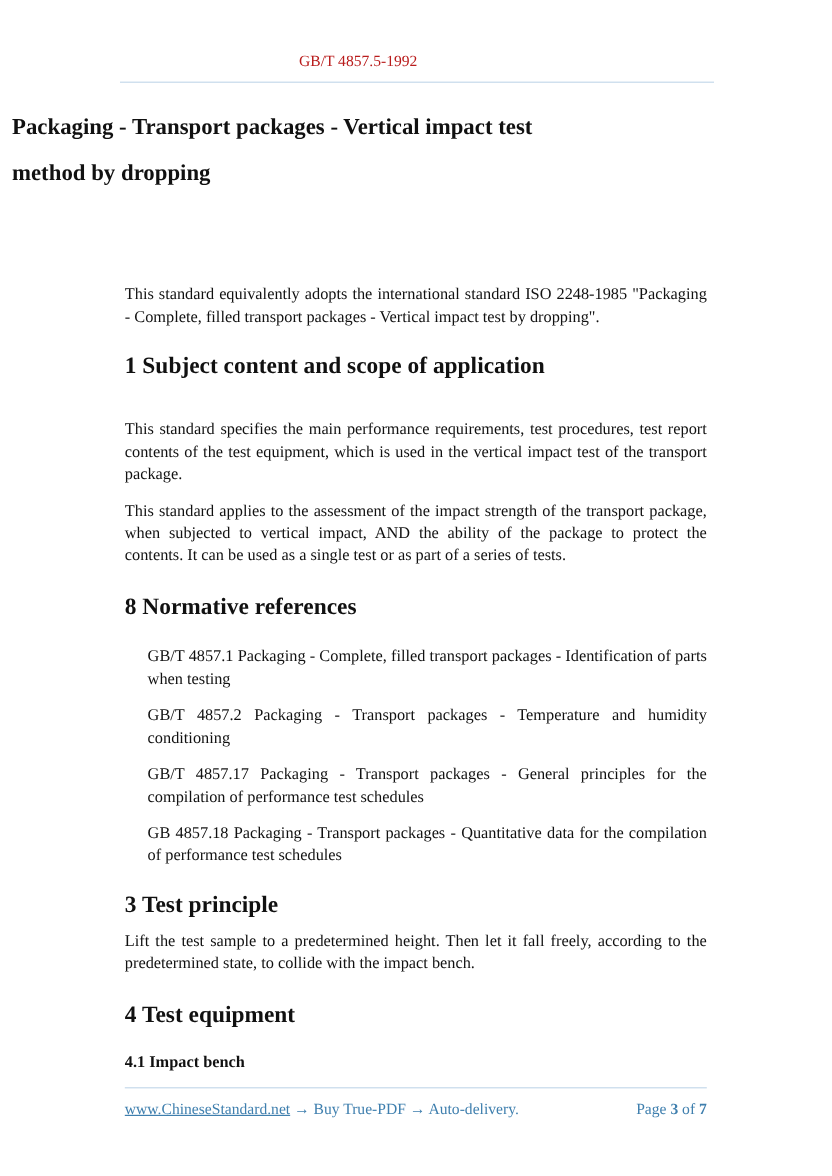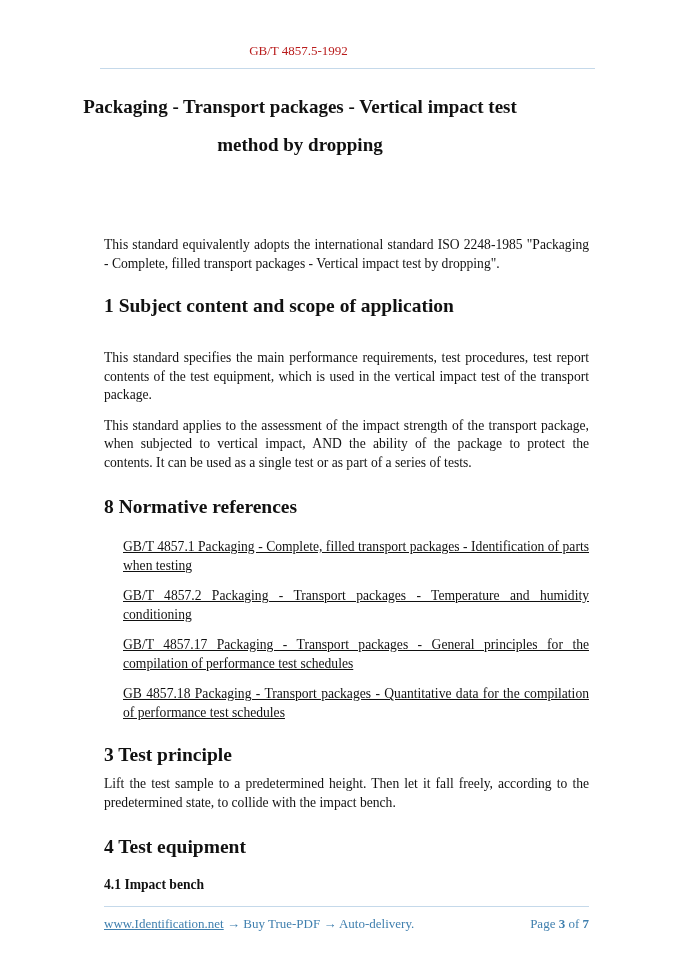--- a/index.html
+++ b/index.html
@@ -1,31 +1,31 @@
 <!DOCTYPE html>
 <html><head>
   <meta charset="utf-8">
   <style>
     html, body { margin: 0; padding: 0; background: #ffffff; }
     body { width: 693px; height: 980px; position: relative; overflow: hidden;
       font-family: "Liberation Serif", "DejaVu Serif", serif; color: #111; }
     .page-header { position: absolute; top: 43px; left: 0; width: 597px; text-align: center;
       font-size: 13px; color: #b91c1c; }
     .header-rule { position: absolute; top: 68px; left: 100px; width: 495px; height: 1px; background: #c5d9ea; }
-    .title { position: absolute; top: 88px; left: 0; width: 600px; text-align: center;
+    .title { position: absolute; top: 88px; left: 10px; width: 600px; 
       font-weight: bold; font-size: 19px; line-height: 38px; color: #111; }
     .content { position: absolute; top: 236px; left: 104px; width: 485px; }
     p { margin: 0; font-size: 13.6px; line-height: 18.5px; text-align: justify; }
     .intro { margin-bottom: 20px; }
     h2 { margin: 0; font-size: 19.5px; font-weight: bold; line-height: 26px; }
     .sec1-title { margin-bottom: 30px; }
     .sec1-p1 { margin-bottom: 12px; }
     .sec1-p2 { margin-bottom: 22px; }
     .sec2-title { margin-bottom: 18px; }
-    .ref { margin-left: 19px; margin-bottom: 12px; text-decoration: underline; }
+    .ref { margin-left: 19px; margin-bottom: 12px; }
     .ref-last { margin-bottom: 20px; }
     .sec3-title { margin-bottom: 7px; }
     .sec3-p { margin-bottom: 22px; }
     .sec4-title { margin-bottom: 16px; }
     h3 { margin: 0; font-size: 13.6px; font-weight: bold; line-height: 18px; }
     .footer-rule { position: absolute; top: 906px; left: 104px; width: 485px; height: 1px; background: #c5d9ea; }
     .footer { position: absolute; top: 916px; left: 104px; width: 485px; font-size: 13px;
       color: #3f7fae; display: flex; justify-content: space-between; }
     .footer a { color: #3f7fae; text-decoration: underline; }
     .footer .page-num { font-weight: bold; }
@@ -59,21 +59,21 @@
   <h2 class="sec3-title">3 Test principle</h2>
   <p class="sec3-p">Lift the test sample to a predetermined height. Then let it fall freely, according to the predetermined state, to collide with the impact bench.</p>
 
   <h2 class="sec4-title">4 Test equipment</h2>
   <h3>4.1 Impact bench</h3>
 </div>
 
 <div class="footer-rule"></div>
 <div class="footer">
   <span>
-    <a>www.Identification.net</a><span> → Buy True-PDF → Auto-delivery.</span>
+    <a>www.ChineseStandard.net</a><span> → Buy True-PDF → Auto-delivery.</span>
   </span>
   <span>
     <span>Page</span>
     <span class="page-num">3</span>
     <span>of</span>
     <span class="page-num">7</span>
   </span>
 </div>
 
 </body></html>

